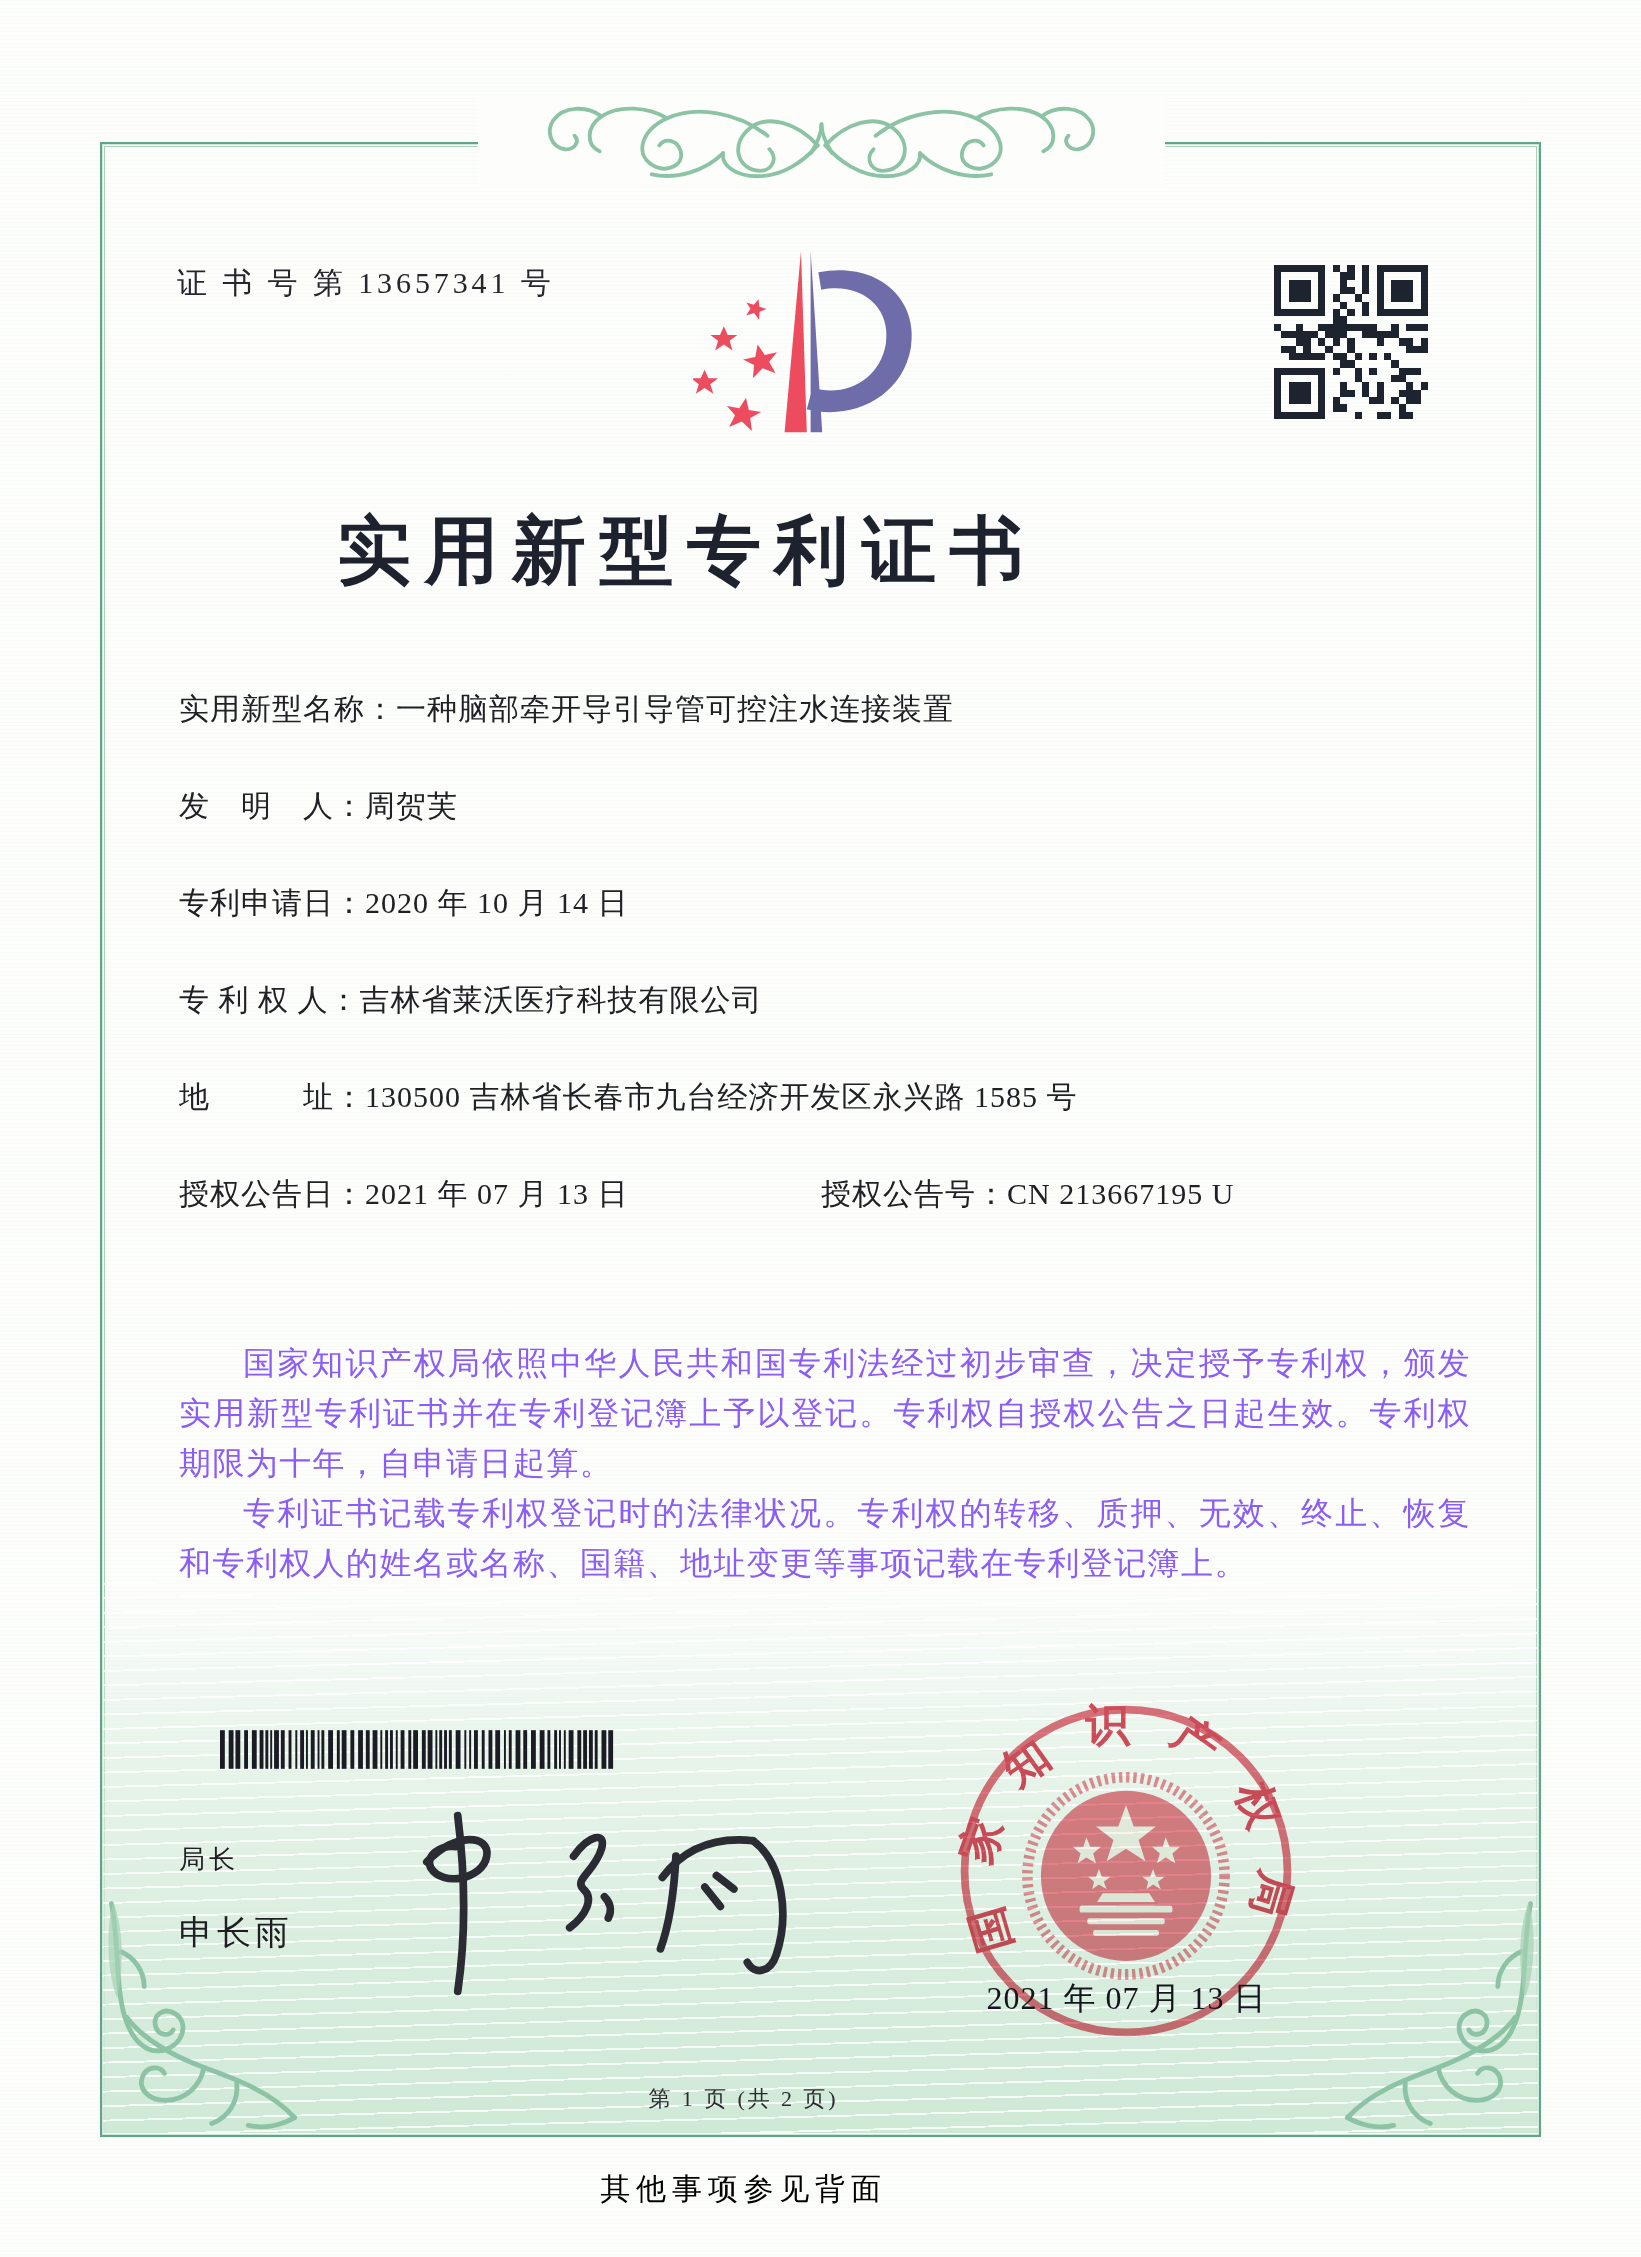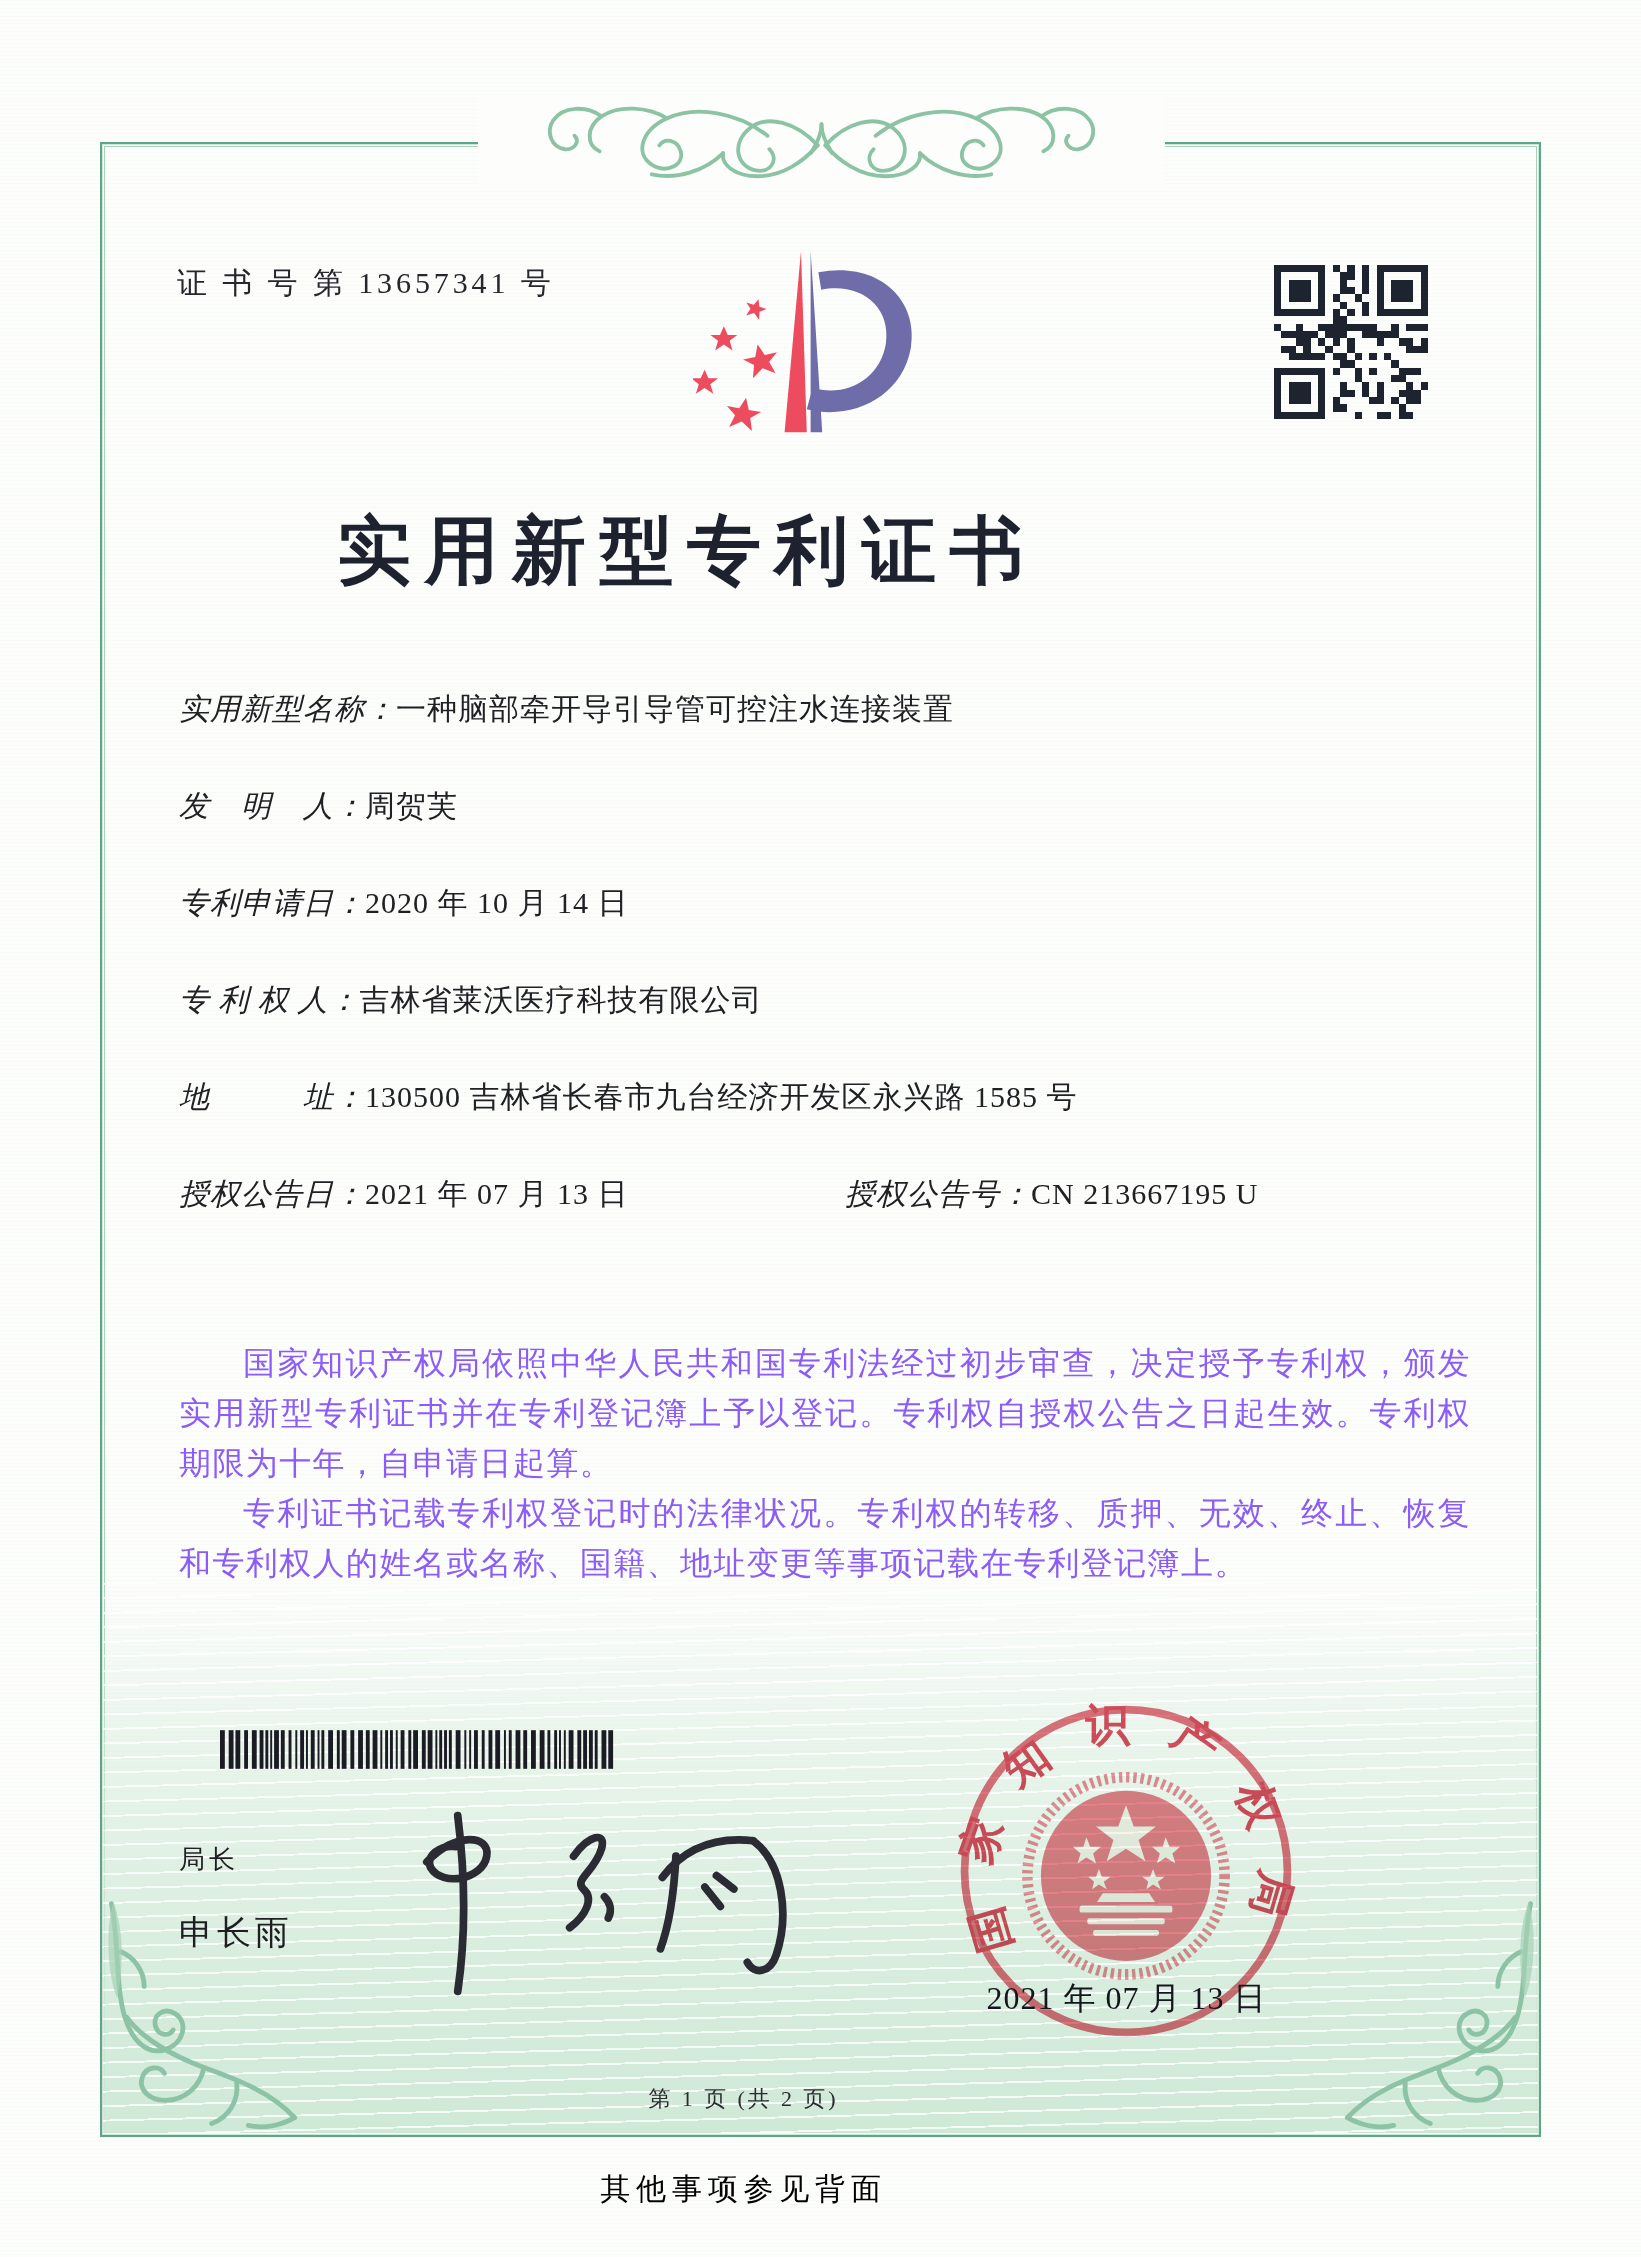--- a/index.html
+++ b/index.html
@@ -49,22 +49,22 @@
   .title {
     left:100px; top:502px; width:1174px; text-align:center;
     font-size:74px; font-weight:bold; letter-spacing:13.5px; color:#1d222e;
     font-family:"Liberation Serif","DejaVu Serif",serif;
   }
 
   
   .fields { left:179px; top:689px; width:1289px; }
   .field-row { position:relative; height:97px; font-size:30px; color:#202025; }
   .field-row .pair { position:absolute; left:0; top:0; white-space:nowrap; }
-  .field-row .pair.second { left:642px;margin-left:24px; }
-  .f-label { letter-spacing:1px;font-style:italic; }
+  .field-row .pair.second { left:642px; }
+  .f-label { letter-spacing:1px; }
   .f-value { letter-spacing:1px; }
 
   
   .body-text {
     left:179px; top:1338px; width:1292px;
     font-size:32px; line-height:50px; color:#8b5cf6;
     text-align:justify; letter-spacing:1.4px;
   }
   .body-text p { text-indent:2em; }
 

